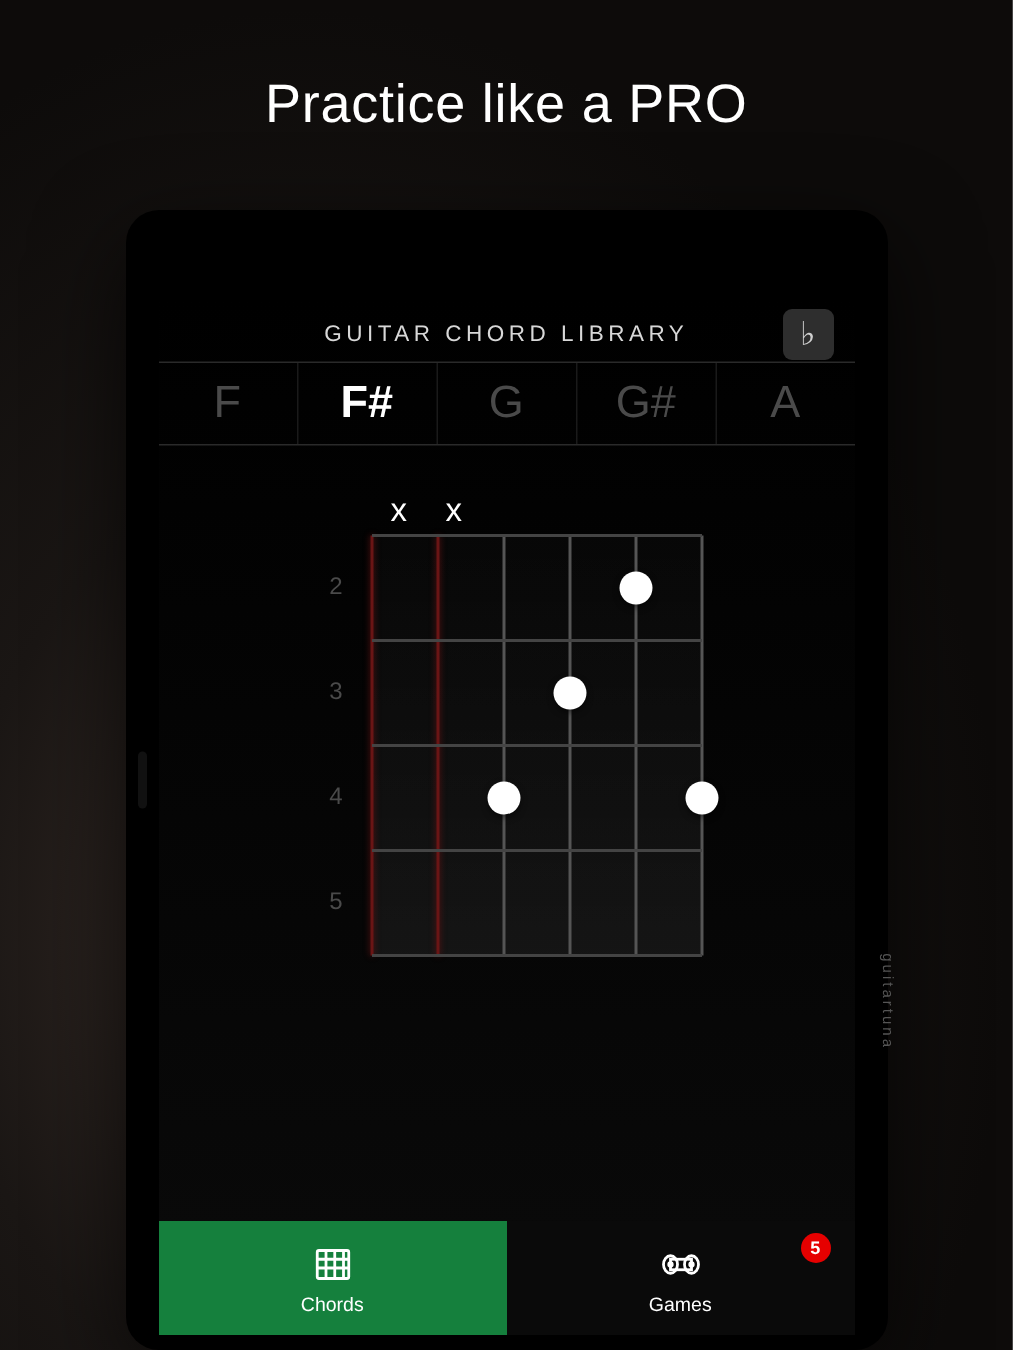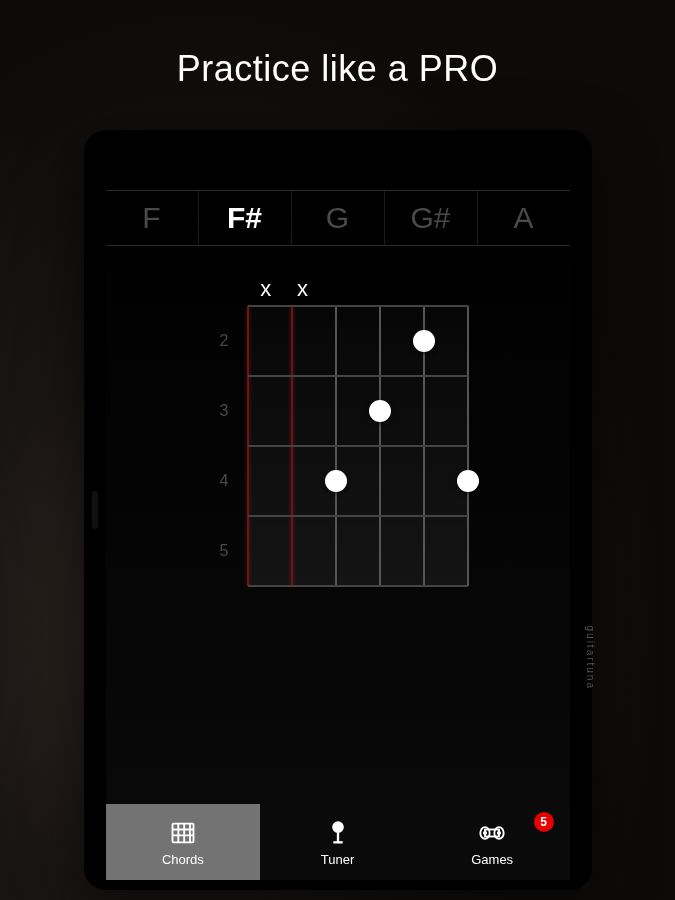--- a/index.html
+++ b/index.html
@@ -10,21 +10,21 @@
   color: #fff;
   display: flex;
   flex-direction: column;
   align-items: center;
 }
 .headline {
   font-size: 36px;
   font-weight: 300;
   color: #fff;
   margin-top: 48px;
-  margin-bottom: 40px;
+  margin-bottom: 50px;
   letter-spacing: 0.5px;
 }
 .device {
   width: 508px;
   height: 760px;
   background: #000;
   border-radius: 22px;
   box-shadow: 0 20px 60px rgba(0,0,0,0.7);
   position: relative;
   display: flex;
@@ -171,21 +171,21 @@
   display: flex;
   flex-direction: column;
   align-items: center;
   justify-content: center;
   gap: 4px;
   font-size: 13px;
   color: #fff;
   position: relative;
   cursor: pointer;
 }
-.tab.active { background: #737373; }
+.tab.active { background: #15803d; }
 .tab-icon { width: 30px; height: 30px; display: flex; align-items: center; justify-content: center; }
 .badge {
   position: absolute;
   top: 8px; right: 16px;
   width: 20px; height: 20px;
   background: #e60000;
   border-radius: 50%;
   font-size: 12px;
   font-weight: 700;
   display: flex;
@@ -196,20 +196,26 @@
 </head>
 <body>
 
 <h1 class="headline">Practice like a PRO</h1>
 
 <div class="device">
   <div class="brand">guitartuna</div>
 
   <div class="screen">
 
+    <div class="header-row">
+      <span class="header-title">GUITAR CHORD LIBRARY</span>
+      <div class="flat-btn">
+        <span>♭</span>
+      </div>
+    </div>
 
     <div class="note-row" id="note-row">
         <div class="note-cell">F</div>
         <div class="note-cell selected">F#</div>
         <div class="note-cell">G</div>
         <div class="note-cell">G#</div>
         <div class="note-cell">A</div>
       </div>
 
     <div class="diagram-wrap">
@@ -251,30 +257,20 @@
           <div class="tab-icon">
             <svg viewBox="0 0 24 24" width="28" height="28" fill="none" stroke="#fff" stroke-width="1.6">
               <rect x="3" y="4" width="18" height="16" rx="1"></rect>
               <path d="M3 9h18M3 14h18M8 4v16M13 4v16M18 4v16"></path>
             </svg>
           </div>
           <span>Chords</span>
         </div>
         <div class="tab">
           <div class="tab-icon">
-            <svg viewBox="0 0 24 24" width="28" height="28" fill="none" stroke="#fff" stroke-width="2">
-              <circle cx="12" cy="7" r="4" fill="#fff"></circle>
-              <path d="M12 11v9"></path>
-              <path d="M8 20h8"></path>
-            </svg>
-          </div>
-          <span>Tuner</span>
-        </div>
-        <div class="tab">
-          <div class="tab-icon">
             <svg viewBox="0 0 24 24" width="28" height="28" fill="none" stroke="#fff" stroke-width="1.6">
               <ellipse cx="6" cy="12" rx="4" ry="5"></ellipse>
               <ellipse cx="18" cy="12" rx="4" ry="5"></ellipse>
               <rect x="6" y="9" width="12" height="6"></rect>
               <circle cx="6" cy="12" r="1" fill="#fff"></circle>
               <circle cx="18" cy="12" r="1" fill="#fff"></circle>
             </svg>
           </div>
           <span>Games</span>
           <div class="badge">5</div>

